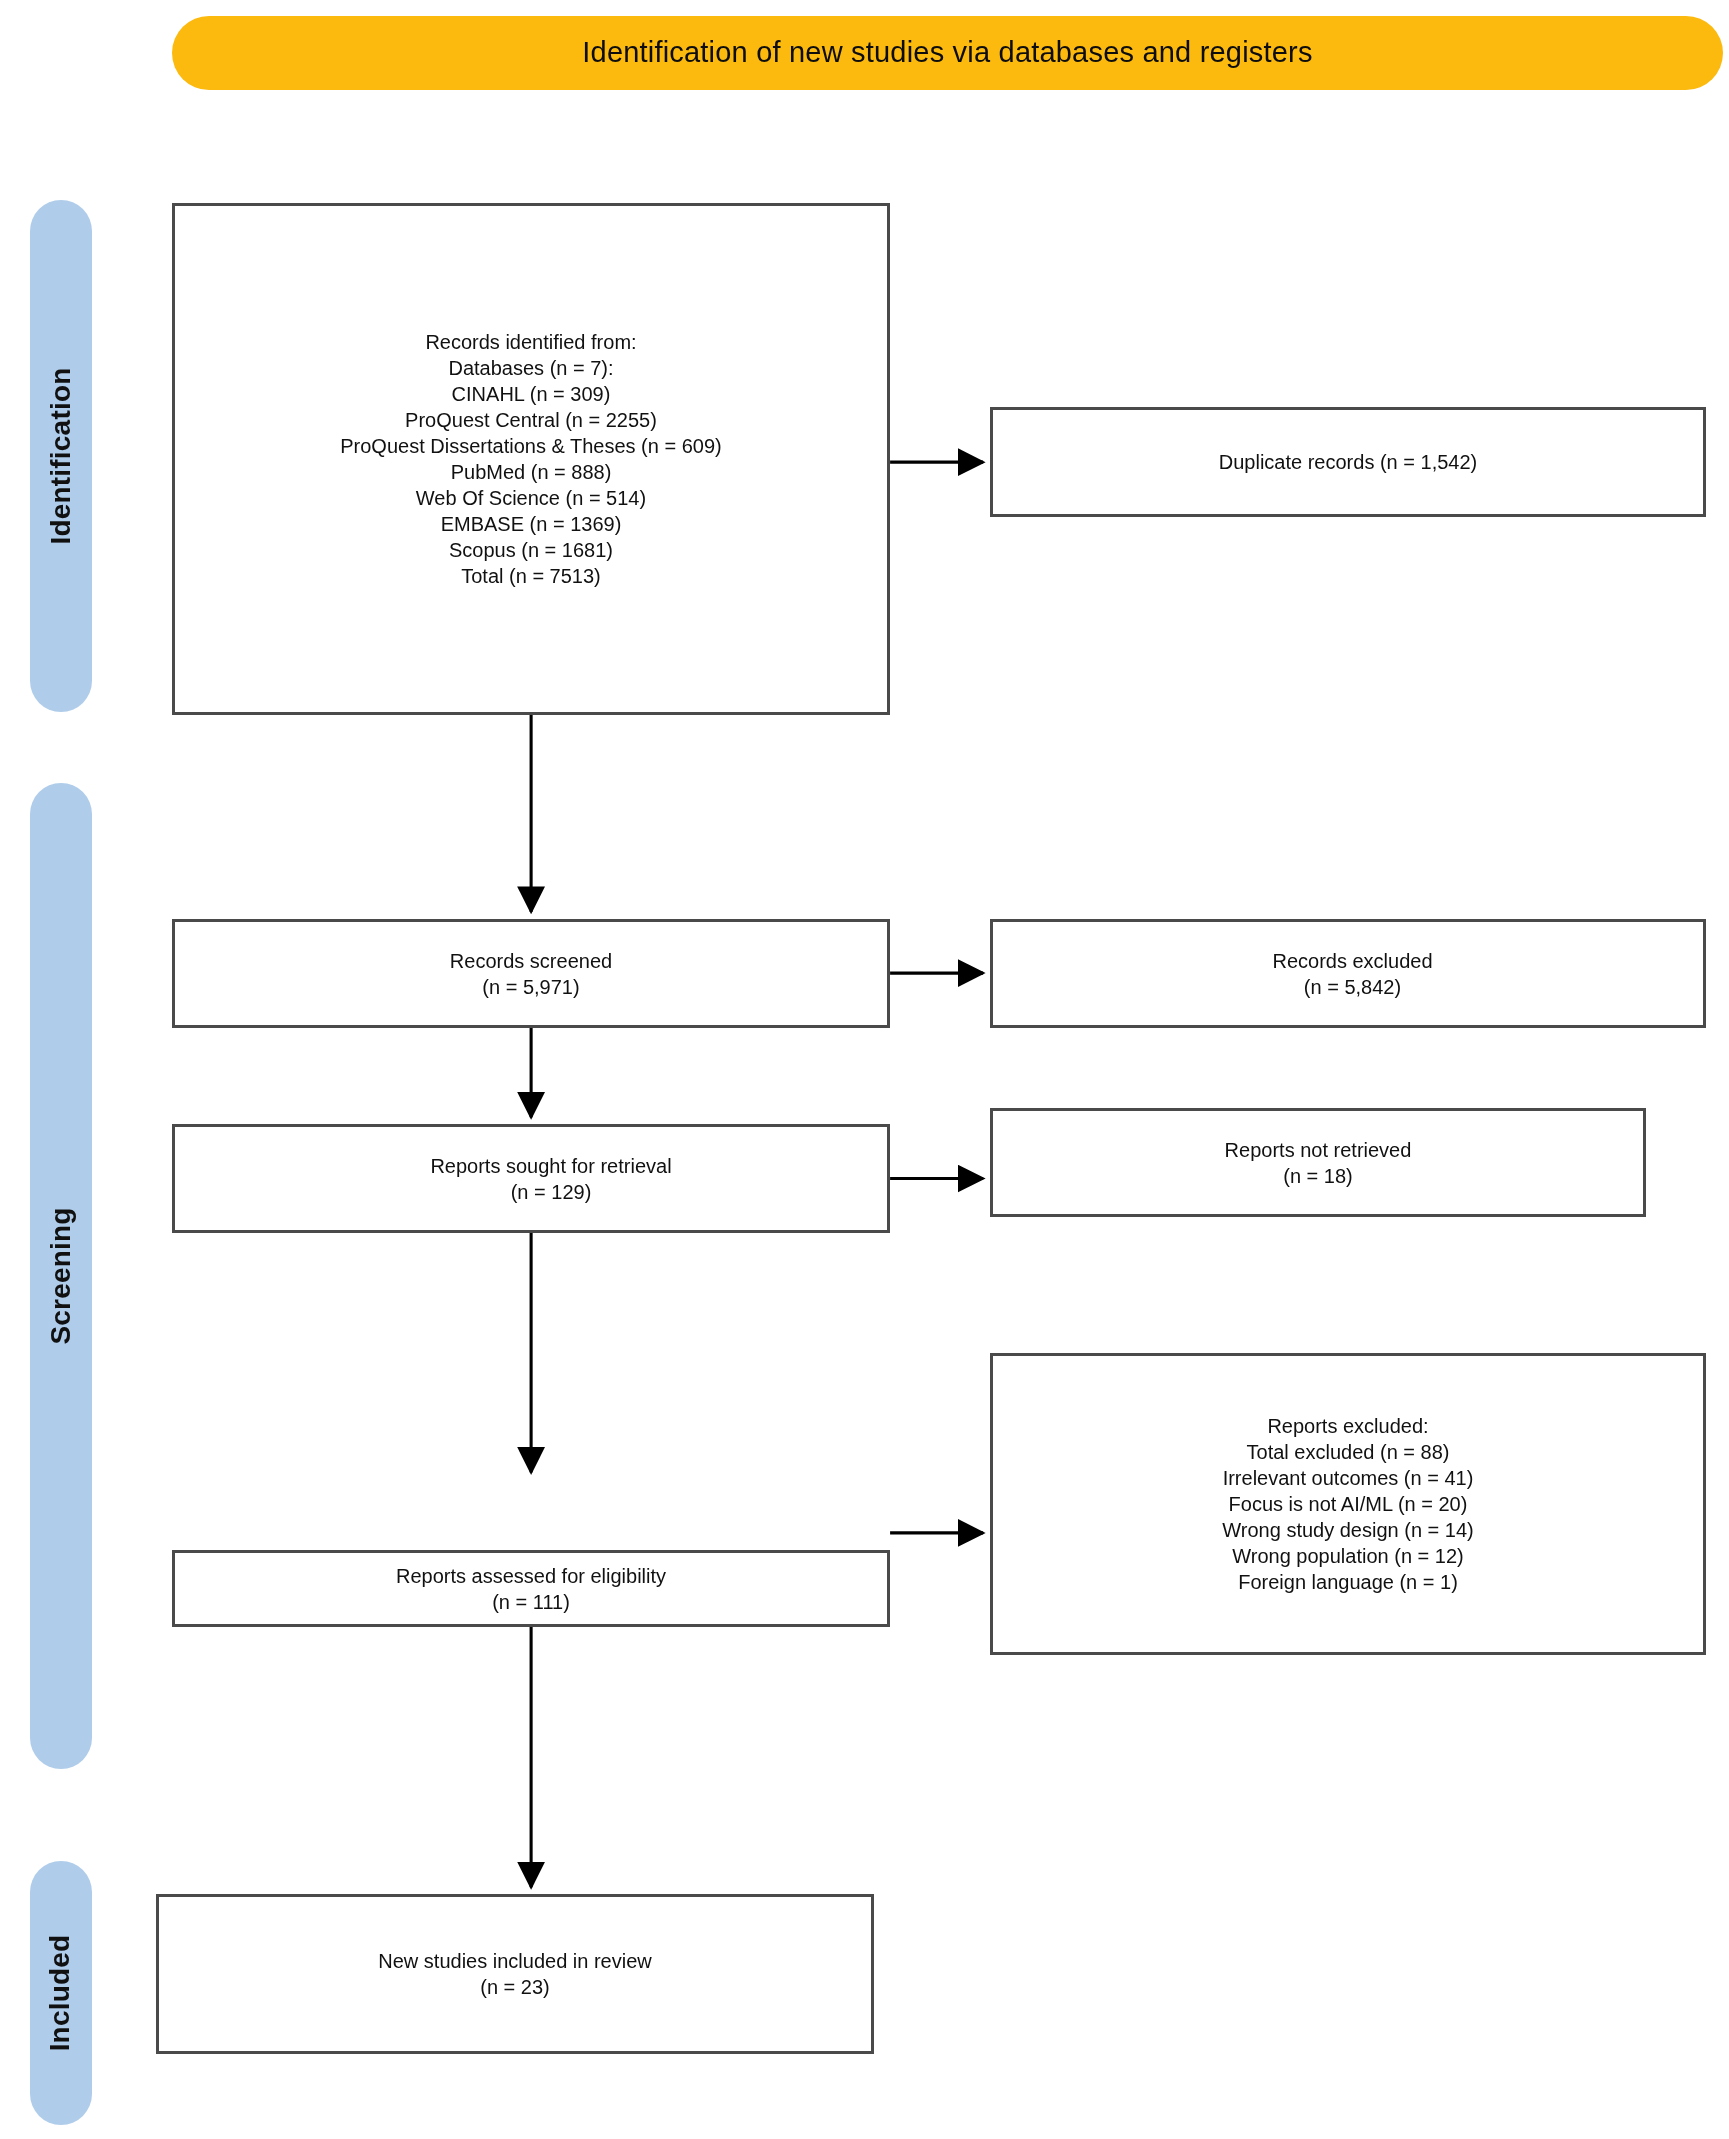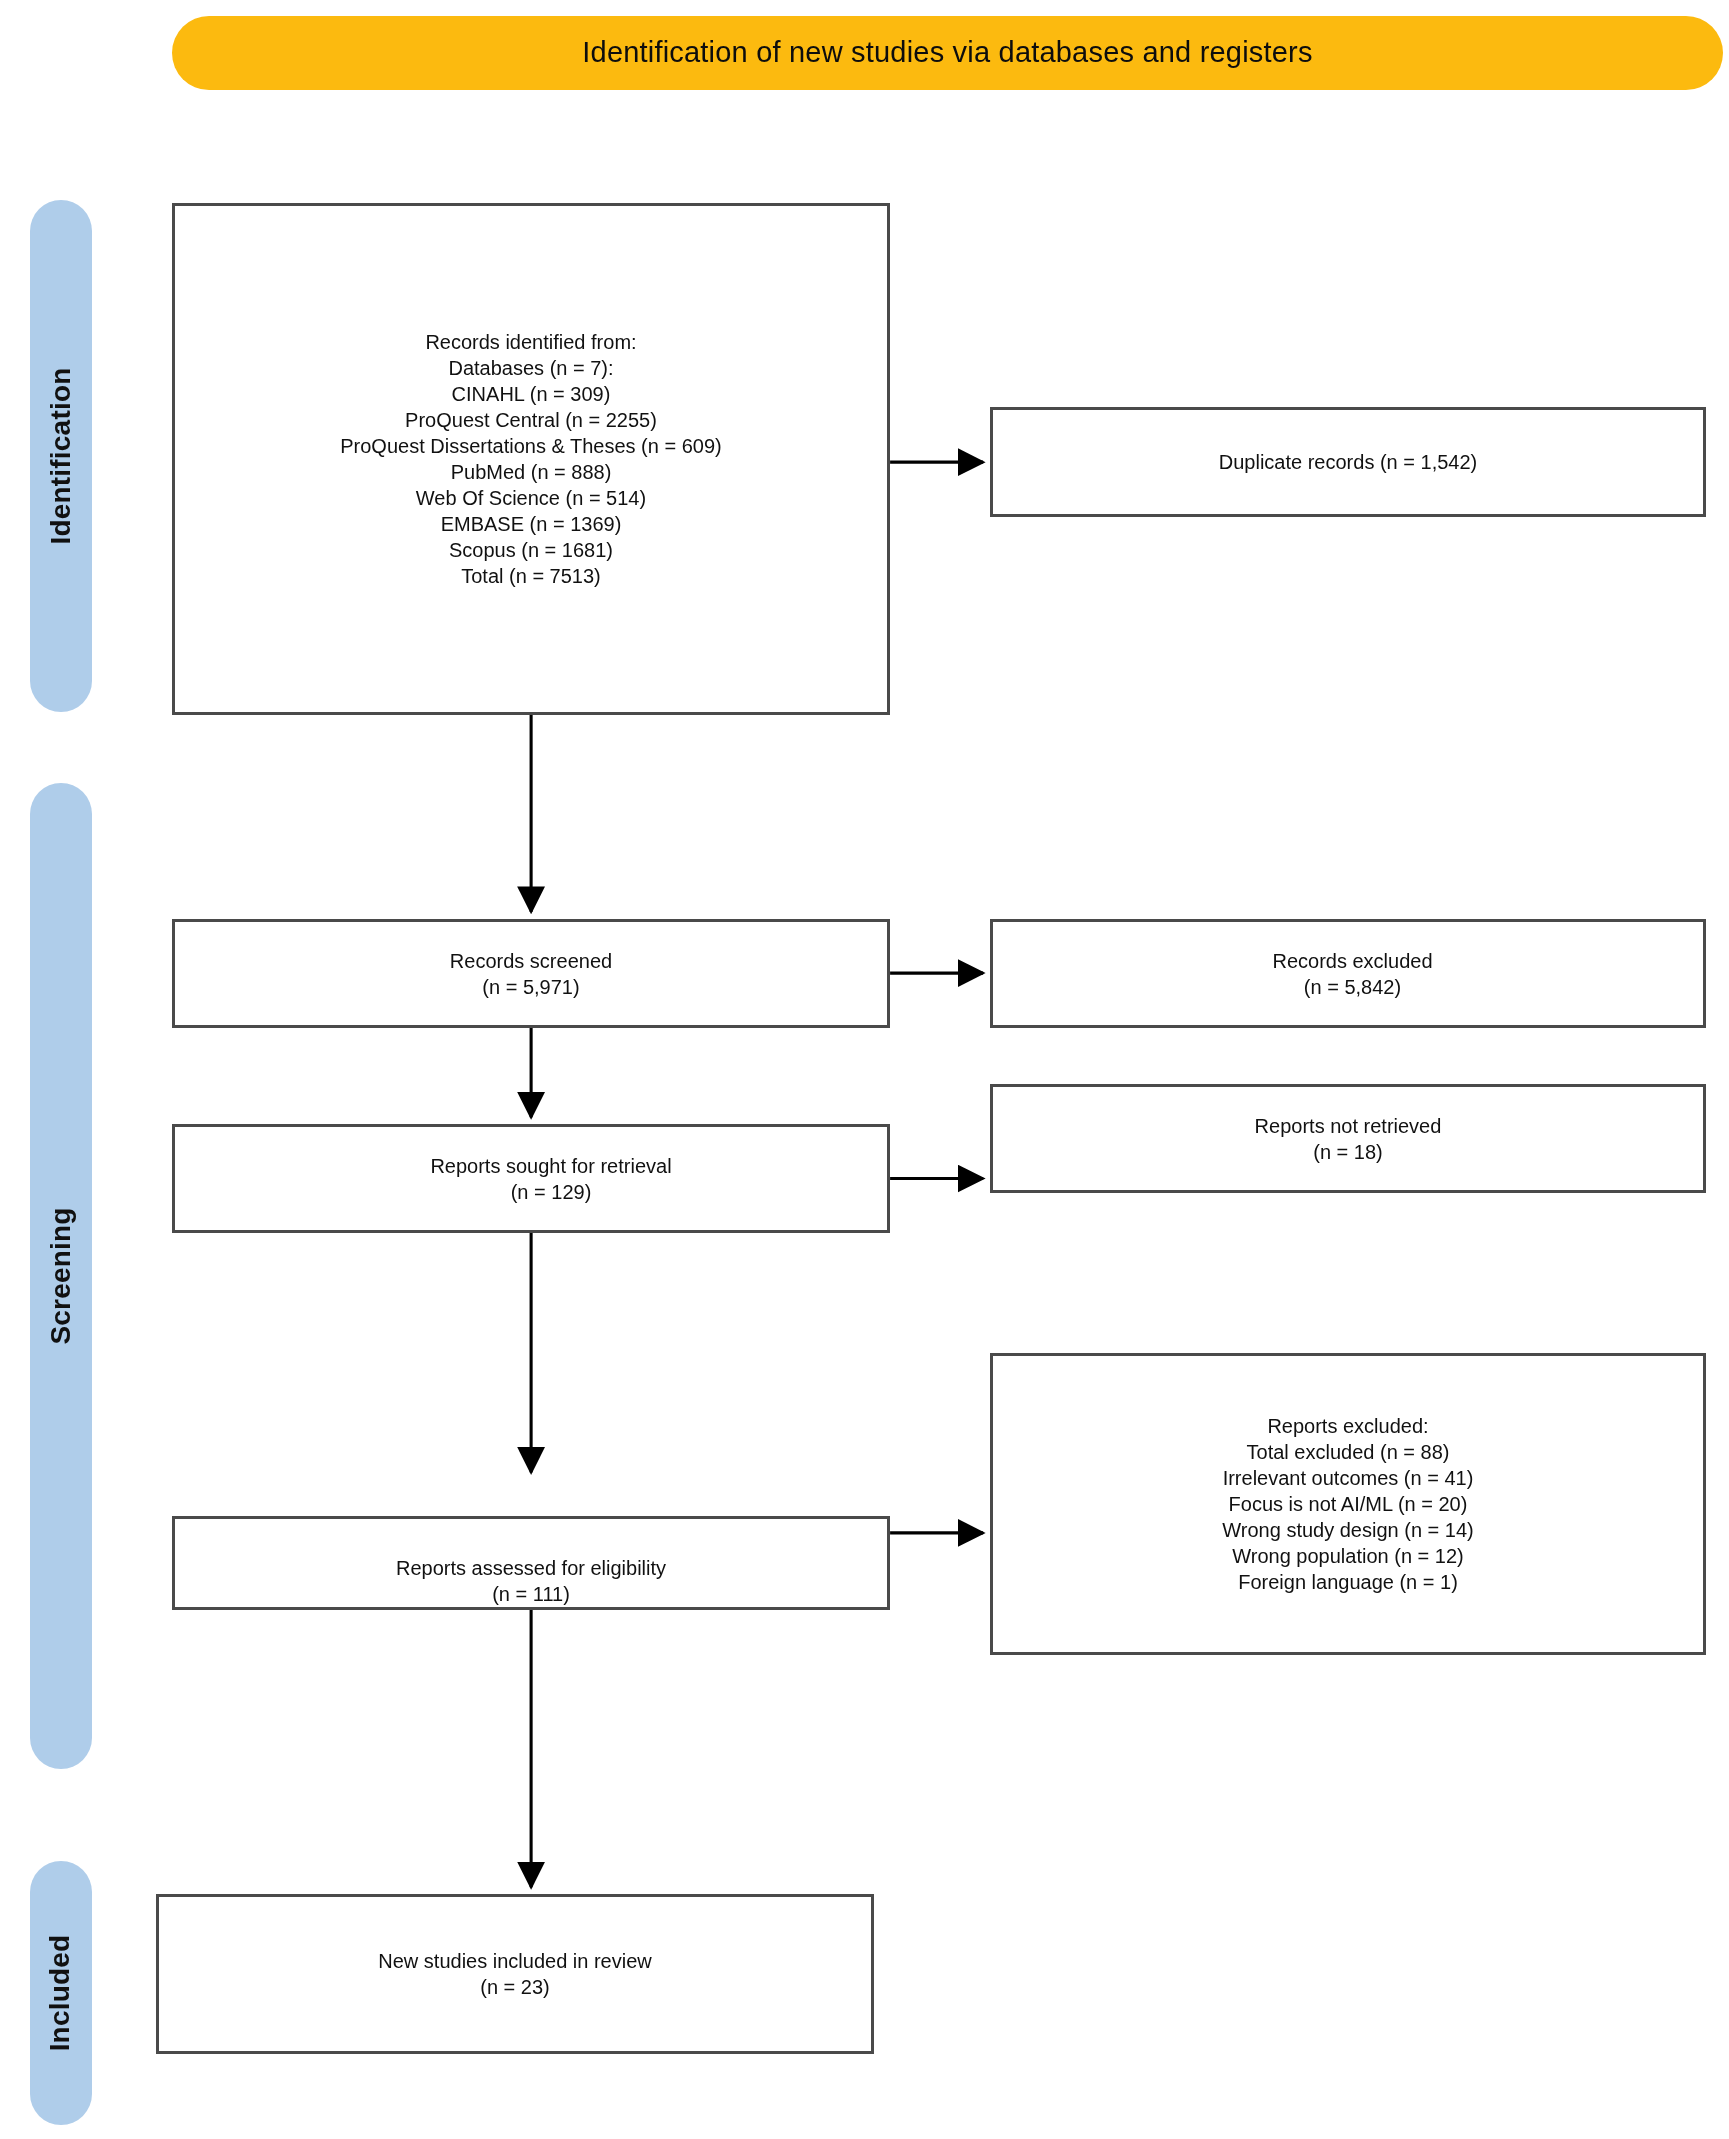--- a/index.html
+++ b/index.html
@@ -82,27 +82,27 @@
     color: #111111;
     line-height: 1.30;
     white-space: nowrap;
     text-align: center;
   }
 
   
   #box-identified     { left: 172px; top: 203px;  width: 718px; height: 512px; }
   #box-screened       { left: 172px; top: 919px; width: 718px; height: 109px; }
   #box-sought         { left: 172px; top: 1124px; width: 718px; height: 109px; padding-left: 40px; }
-  #box-eligibility    { left: 172px; top: 1516px; width: 718px; height: 94px; justify-content: flex-end; }
+  #box-eligibility    { left: 172px; top: 1550px; width: 718px; height: 77px; }
   #box-included       { left: 156px; top: 1894px; width: 718px; height: 160px; }
 
   
   #box-removed        { left: 990px; top: 407px;  width: 716px; height: 110px; }
   #box-rec-excluded   { left: 990px; top: 919px; width: 716px; height: 109px; padding-left: 9px; }
-  #box-not-retrieved  { left: 990px; top: 1084px; width: 716px; height: 109px; }
+  #box-not-retrieved  { left: 990px; top: 1108px; width: 656px; height: 109px; }
   #box-rep-excluded   { left: 990px; top: 1353px; width: 716px; height: 302px; }
 
   
   #connectors {
     position: absolute;
     left: 0; top: 0;
     width: 1729px;
     height: 2140px;
     pointer-events: none;
   }

